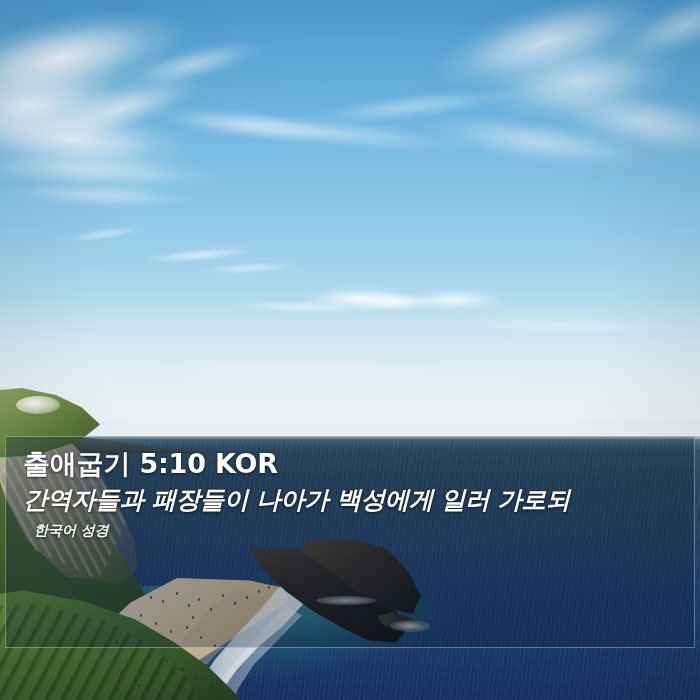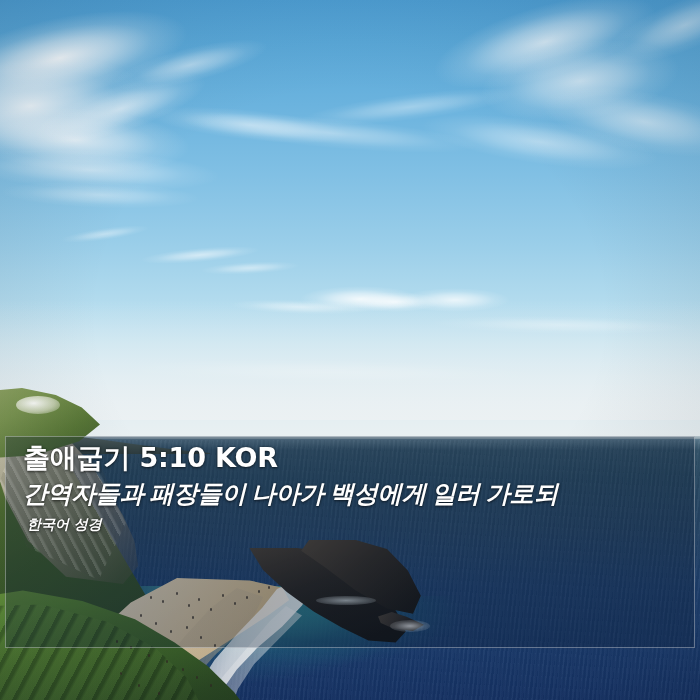--- a/index.html
+++ b/index.html
@@ -390,21 +390,21 @@
   .verse-panel {
     position: absolute;
     left: 5px;
     top: 436px;
     width: 690px;
     height: 212px;
     box-sizing: border-box;
     border: 1px solid rgba(255,255,255,0.34);
     background: rgba(12,30,52,0.30);
     backdrop-filter: blur(0.5px);
-    padding: 6px 10px 8px 17px;
+    padding: 12px 10px 8px 17px;
   }
 
   .verse-title {
     margin: 0;
     font-size: 27px;
     font-weight: bold;
     color: #ffffff;
     line-height: 1.14;
     letter-spacing: -0.2px;
     text-shadow: 0 1px 3px rgba(0,0,0,0.55), 0 0 2px rgba(0,0,0,0.4);
@@ -413,26 +413,25 @@
 
   .verse-body {
     margin: 4px 0 0 0;
     font-size: 24.5px;
     font-style: italic;
     font-weight: bold;
     color: #ffffff;
     line-height: 1.33;
     letter-spacing: -0.4px;
     text-shadow: 0 1px 3px rgba(0,0,0,0.55), 0 0 2px rgba(0,0,0,0.4);
-    font-family: Liberation Serif, serif;
   }
   .verse-body .ln { display: block; white-space: nowrap; }
 
   .verse-source {
-    margin: 6px 0 0 4px;
+    margin: 6px 0 0 11px;
     font-size: 14px;
     font-weight: bold;
     font-style: italic;
     color: #ffffff;
     line-height: 1.2;
     letter-spacing: 0px;
     text-shadow: 0 1px 3px rgba(0,0,0,0.6), 0 0 2px rgba(0,0,0,0.45);
   }
 </style>
 </head>

